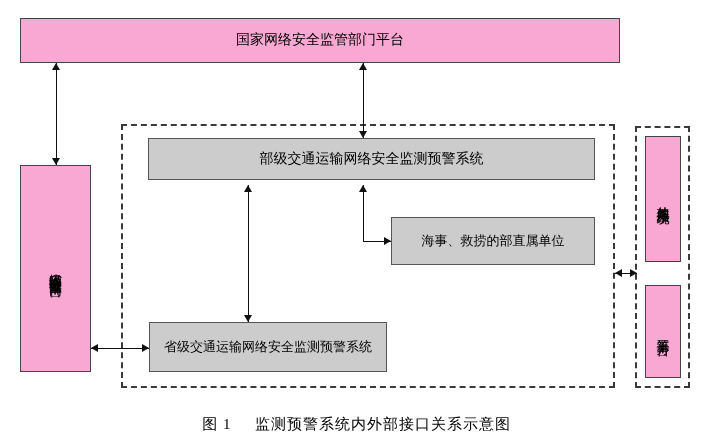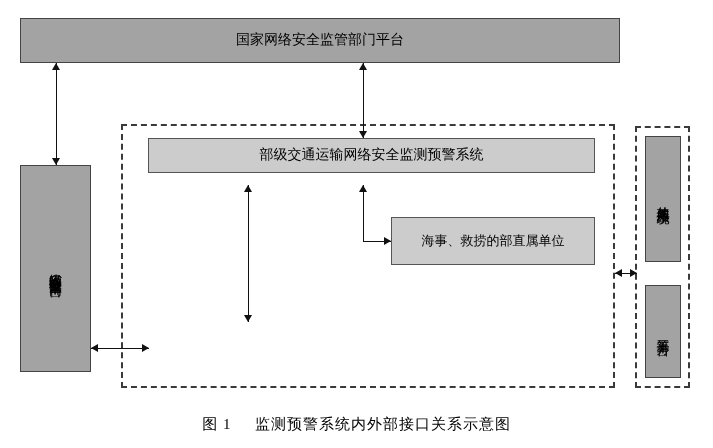--- a/index.html
+++ b/index.html
@@ -26,21 +26,21 @@
     align-items: center;
     justify-content: center;
     text-align: center;
     line-height: 1.18;
   }
   .box.gray {
     background: #cccccc;
     border: 1px solid #555555;
   }
   .box.white {
-    background: #a3a3a3;
+    background: #f9a8d4;
   }
   .dashed {
     position: absolute;
     box-sizing: border-box;
     border: 2px dashed #3a3a3a;
     background: transparent;
   }
   .vtext {
     writing-mode: vertical-rl;
     text-orientation: upright;
@@ -102,28 +102,31 @@
   <div class="box white t14" style="left:20px; top:18px; width:600px; height:45px;">
     <span>国家网络安全监管部门平台</span>
   </div>
 
   <div class="box white" style="left:20px; top:165px; width:71px; height:207px;">
     <span class="vtext t13">省级网络安全监管部门平台</span>
   </div>
 
   <div class="dashed" style="left:121px; top:124px; width:494px; height:264px;"></div>
 
-  <div class="box gray t14" style="left:148px; top:138px; width:447px; height:35px;">
+  <div class="box gray t14" style="left:148px; top:138px; width:447px; height:42px;">
     <span>部级交通运输网络安全监测预警系统</span>
   </div>
 
   <div class="box gray t13" style="left:391px; top:217px; width:204px; height:48px; flex-direction:column;">
     <span>海事、救捞的部直属单位</span>
   </div>
 
+  <div class="box gray t13" style="left:149px; top:322px; width:238px; height:50px;">
+    <span>省级交通运输网络安全监测预警系统</span>
+  </div>
 
   <div class="dashed" style="left:635px; top:126px; width:55px; height:262px;"></div>
 
   <div class="box white" style="left:645px; top:136px; width:36px; height:126px;">
     <span class="vtext t13">其他应用系统</span>
   </div>
 
   <div class="box white" style="left:645px; top:285px; width:36px; height:93px;">
     <span class="vtext t13">第三方平台</span>
   </div>

